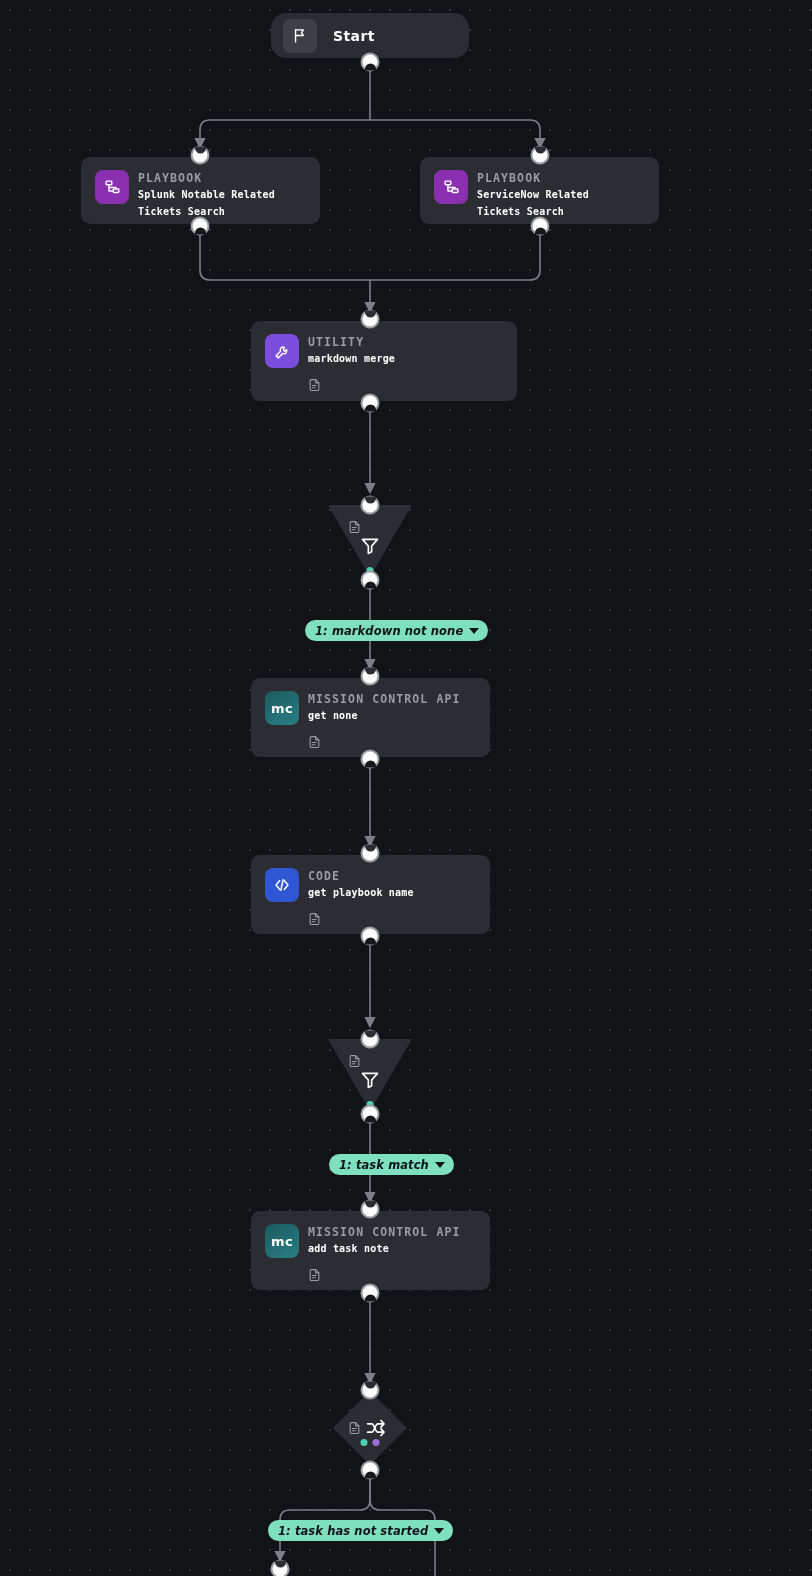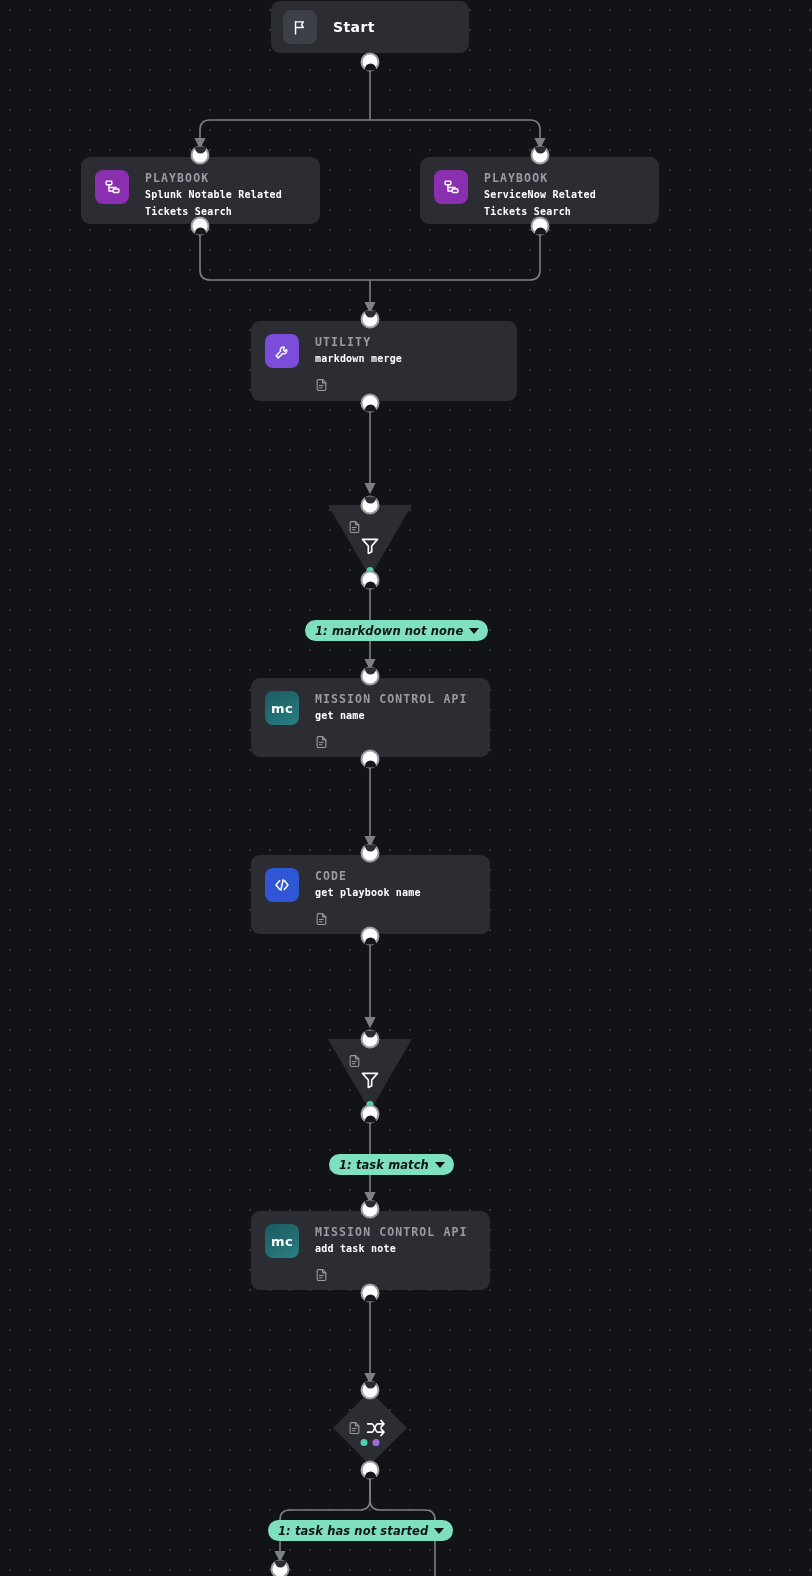--- a/index.html
+++ b/index.html
@@ -56,21 +56,21 @@
     display:flex; align-items:center; justify-content:center;
     flex:0 0 34px;
     color:#ffffff;
   }
   .node.start .node-icon{ background:#3d4047; }
   .icon-playbook{ background:#8a2fb0; }
   .icon-utility { background:#7c4ddb; }
   .icon-code    { background:#2f56d4; }
   .icon-mc      { background:linear-gradient(150deg,#1b5a5f,#2a7f84); font-size:13px; font-weight:bold; font-family:"DejaVu Sans",sans-serif; letter-spacing:.3px; }
 
-  .node-body{ margin-left:16px; padding-top:1px; }
+  .node-body{ margin-left:9px; padding-top:1px; }
   .node-kicker{
     font-size:11.5px; letter-spacing:1.1px; color:#9a9ca3;
     font-weight:bold; line-height:15px;
   }
   .node-title{
     font-size:10px; color:#ffffff; font-weight:bold;
     line-height:17px; letter-spacing:.2px; white-space:pre-line;
   }
   .node.start .node-title{ font-size:14px; font-family:"DejaVu Sans",sans-serif; letter-spacing:.4px;}
   .node-note{ margin-top:10px; }
@@ -160,21 +160,21 @@
 
     <path class="edge" marker-end="url(#arrow)" d="M370,1293 L370,1382"></path>
 
     <path class="edge" d="M370,1470 L370,1500 Q370,1510 360,1510 L290,1510 Q280,1510 280,1520 L280,1522"></path>
 
     <path class="edge" d="M370,1470 L370,1500 Q370,1510 380,1510 L425,1510 Q435,1510 435,1520 L435,1576"></path>
 
     <path class="edge" marker-end="url(#arrow)" d="M280,1541 L280,1560"></path>
   </svg>
 
-  <div class="node start" style="left:271px; top:1px; width:198px; height:52px;">
+  <div class="node start" style="left:271px; top:13px; width:198px; height:45px;border-radius:15px;">
     <div class="node-icon">
       <svg width="17" height="17" viewBox="0 0 24 24" fill="none" stroke="#fff" stroke-width="2" stroke-linecap="round" stroke-linejoin="round">
         <path d="M5 21V4"></path>
           <path d="M5 4h11l-2.5 4L16 12H5"></path>
       </svg>
     </div>
     <div class="node-body" style="margin-left:16px;">
       <div class="node-title">Start</div>
     </div>
   </div>
@@ -261,21 +261,21 @@
   <div class="pill" style="left:305px; top:620px;">
     <span>1: markdown not none</span>
     <span class="caret"></span>
   </div>
 
   <div class="handle in" style="left:370px; top:676px;"></div>
   <div class="node" style="left:251px; top:678px; width:239px; height:79px;">
     <div class="node-icon icon-mc">mc</div>
     <div class="node-body">
       <div class="node-kicker">MISSION CONTROL API</div>
-      <div class="node-title">get name</div>
+      <div class="node-title">get none</div>
       <div class="node-note">
         <svg class="doc" viewBox="0 0 24 24" fill="none" stroke="#9a9ca3" stroke-width="2" stroke-linecap="round" stroke-linejoin="round">
           <path d="M14 2H6a2 2 0 0 0-2 2v16a2 2 0 0 0 2 2h12a2 2 0 0 0 2-2V8z"></path>
           <path d="M14 2v6h6"></path>
             <path d="M8 13h7"></path>
             <path d="M8 17h5"></path>
         </svg>
       </div>
     </div>
   </div>

